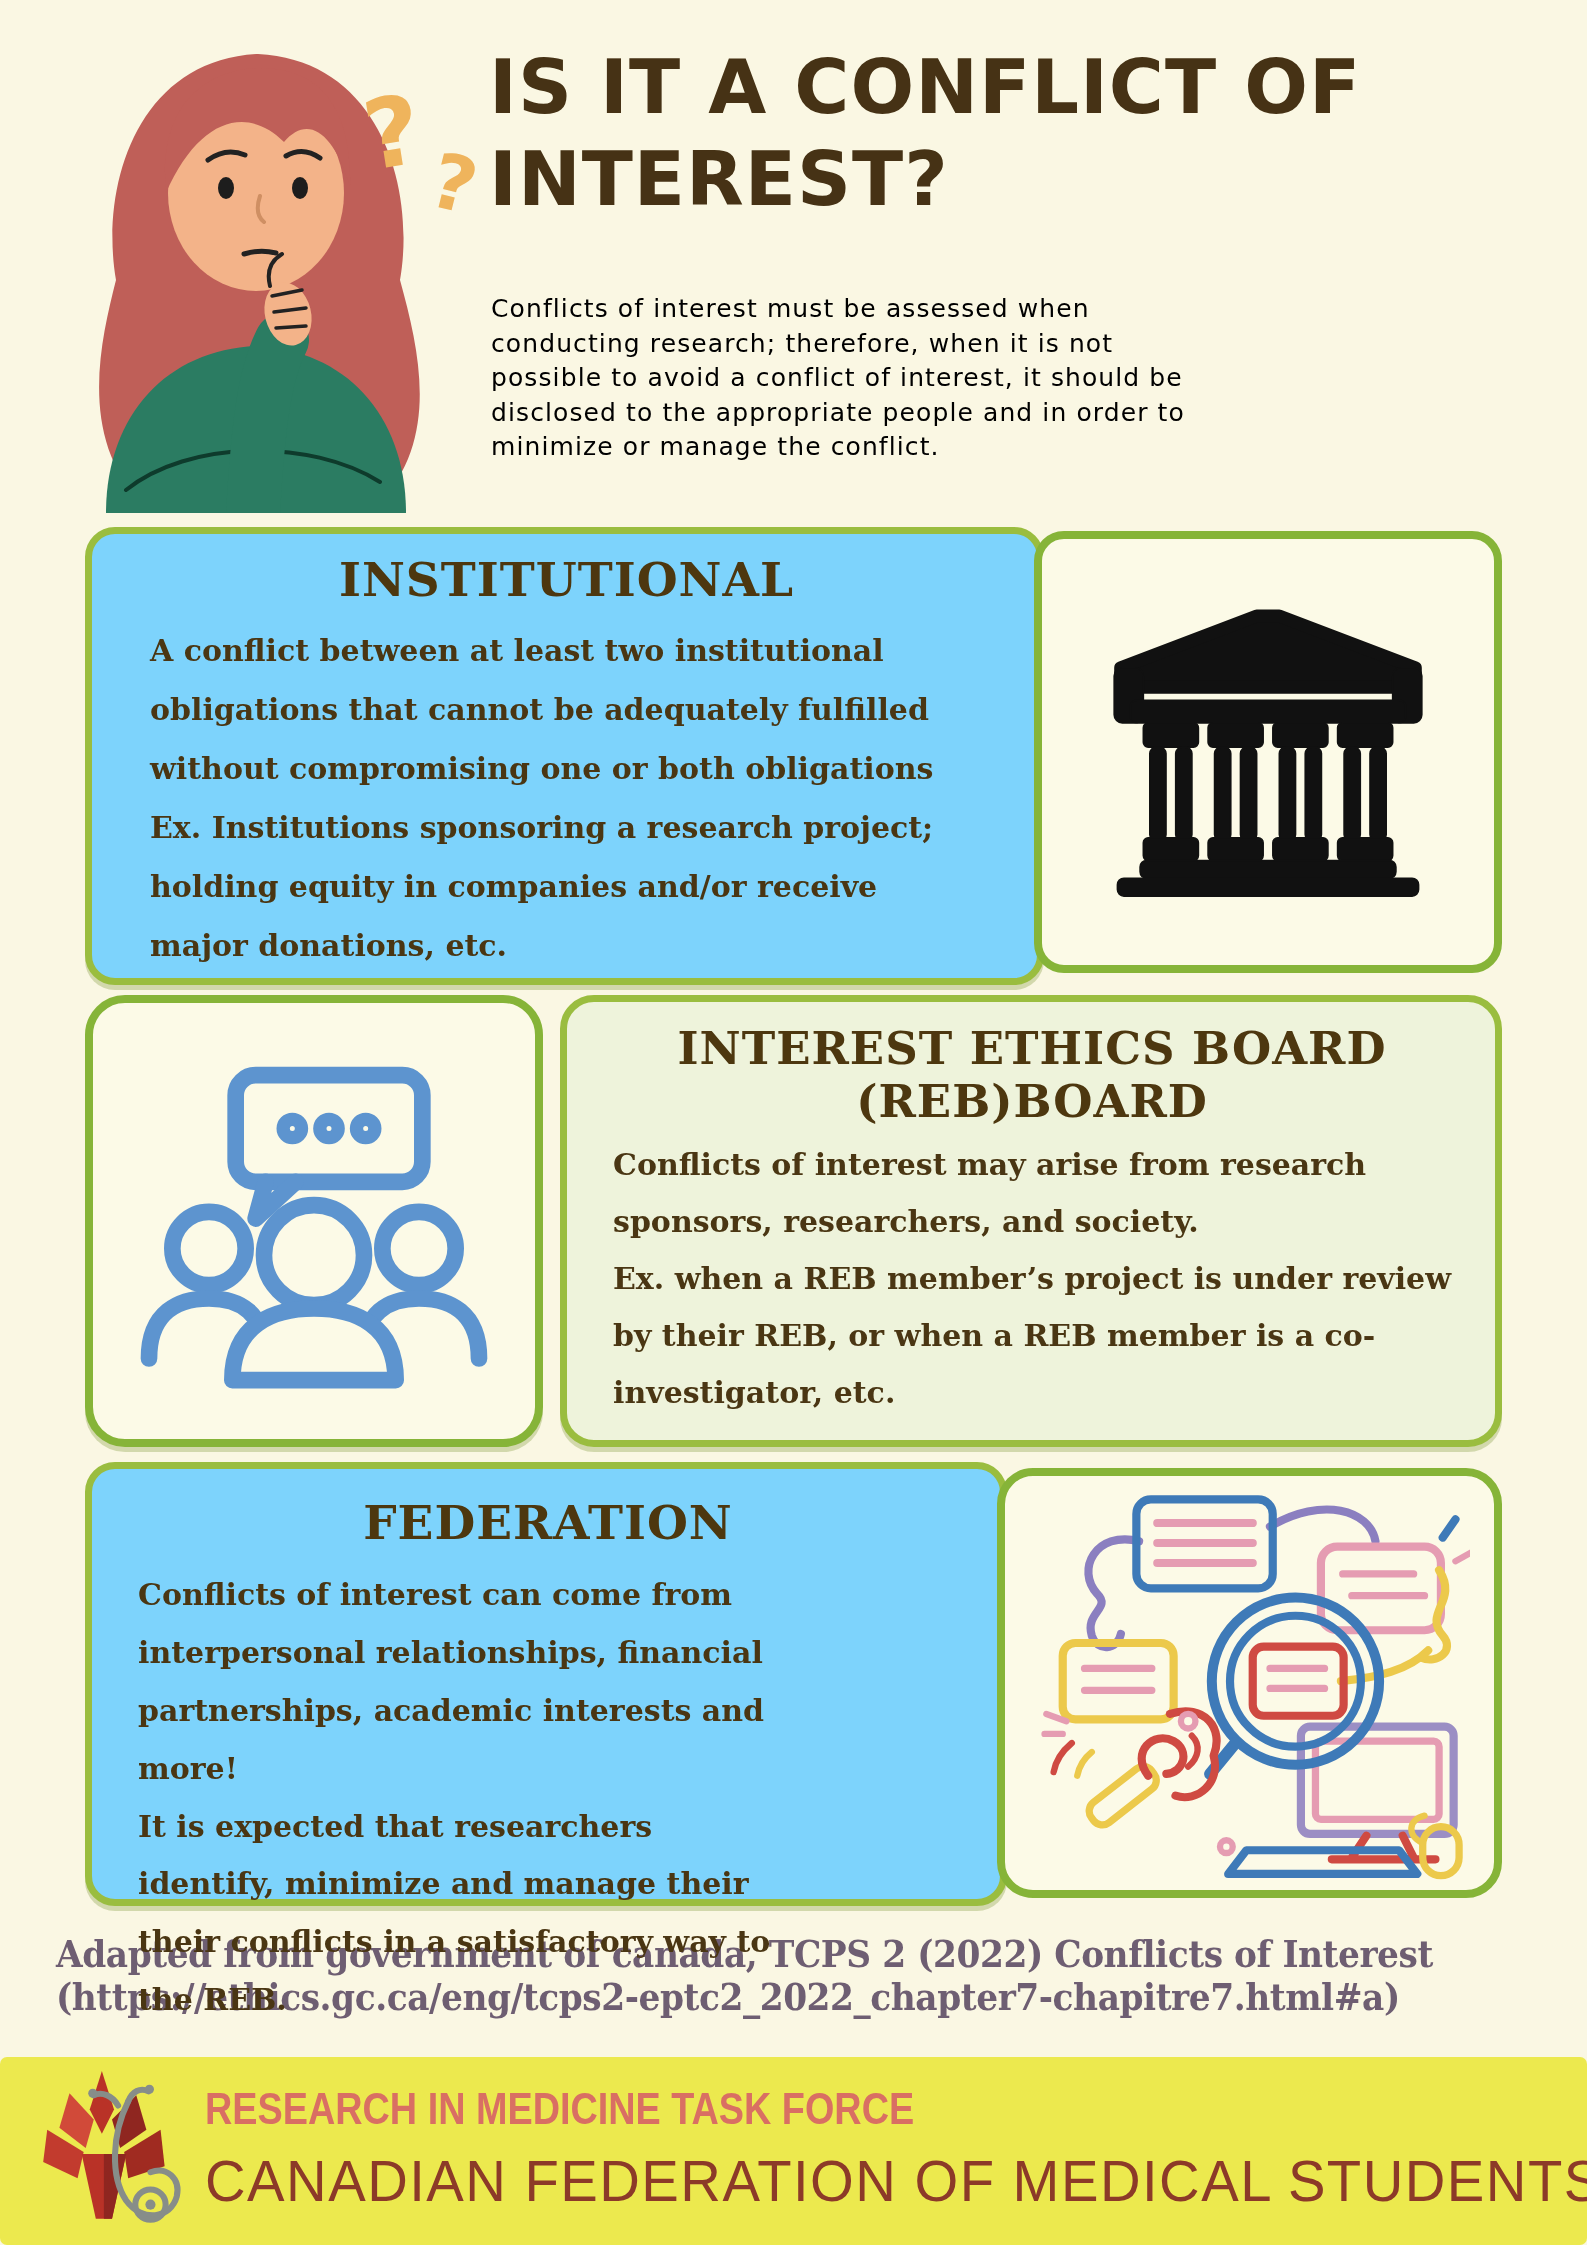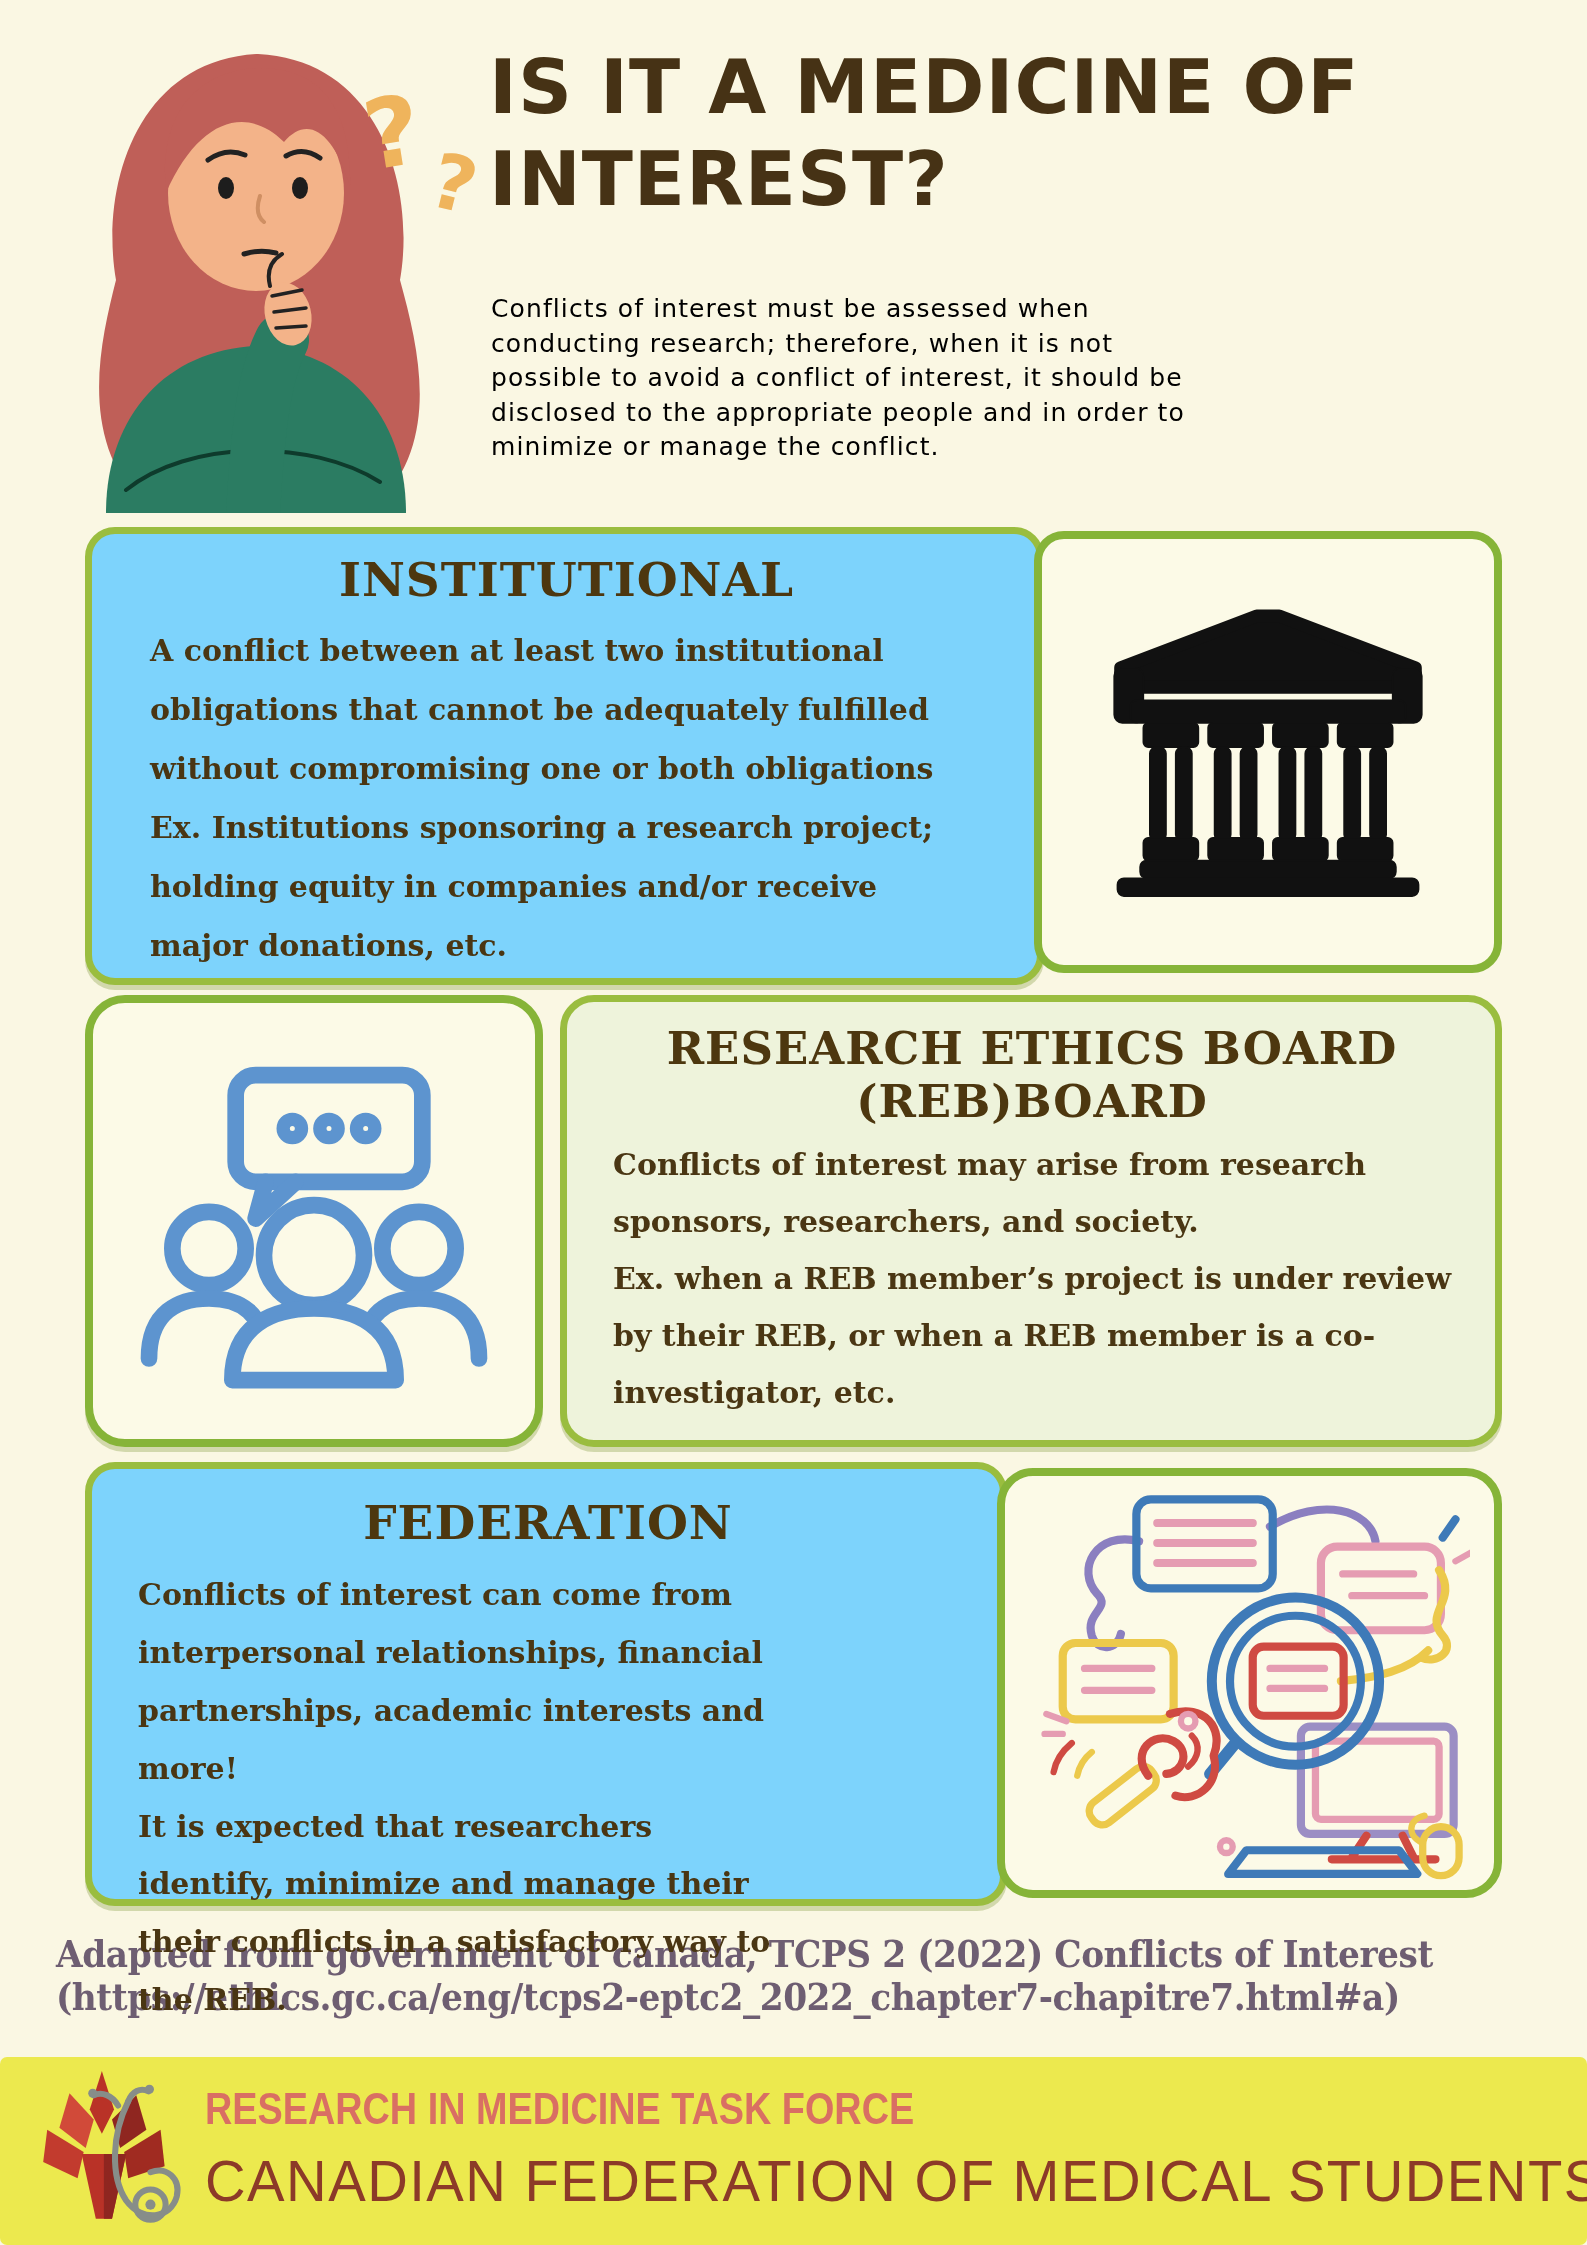--- a/index.html
+++ b/index.html
@@ -102,21 +102,21 @@
       <path d="M224,288 l30,-6 M226,304 l32,-4 M228,320 l30,-2" stroke="#222222" stroke-width="3.5" fill="none" stroke-linecap="round"></path>
       <path d="M222,278 C218,262 224,252 234,246" stroke="#222222" stroke-width="4" fill="none" stroke-linecap="round"></path>
       <g>
         <text x="322" y="162" font-family="DejaVu Sans, sans-serif" font-size="96" font-weight="bold" fill="#efb45c" transform="rotate(-9 322 162)">?</text>
         <text x="378" y="196" font-family="DejaVu Sans, sans-serif" font-size="76" font-weight="bold" fill="#efb45c" transform="rotate(14 378 196)">?</text>
       </g>
     </svg>
   </div>
 
   <div class="page-title">
-    <div>IS IT A MEDICINE OF</div>
+    <div>IS IT A CONFLICT OF</div>
     <div>INTEREST?</div>
   </div>
   <div class="intro">Conflicts of interest must be assessed when conducting research; therefore, when it is not possible to avoid a conflict of interest, it should be disclosed to the appropriate people and in order to minimize or manage the conflict.</div>
 
   <div class="srow row1">
     <div class="greenbox">
       <h2 class="sec-title">INSTITUTIONAL</h2>
       <p class="sec-body">A conflict between at least two  institutional obligations that cannot be adequately fulfilled without compromising one or both obligations
 Ex. Institutions sponsoring a research project; holding equity in companies and/or receive major donations, etc.</p>
     </div>
@@ -171,21 +171,21 @@
           <path d="M6,180 C6,152 24,144 42,144 C60,144 76,152 76,180"></path>
           <circle cx="168" cy="114" r="22"></circle>
           <path d="M134,180 C134,152 150,144 168,144 C186,144 204,152 204,180"></path>
           <circle cx="105" cy="118" r="30" fill="#fcfae7"></circle>
           <path d="M56,193 C56,160 80,150 105,150 C130,150 154,160 154,193 Z" fill="#fcfae7"></path>
         </g>
       </svg>
     </div>
     <div class="palebox">
       <h2 class="sec-title two-line">
-        <span>RESEARCH ETHICS BOARD</span><br>
+        <span>INTEREST ETHICS BOARD</span><br>
         <span>(REB)BOARD</span>
       </h2>
       <p class="sec-body">Conflicts of interest may arise from research sponsors, researchers, and society.
 Ex. when a REB member’s project is under review by their REB, or when a REB member is a co-investigator, etc.</p>
     </div>
   </div>
 
   <div class="srow row3">
     <div class="greenbox">
       <h2 class="sec-title">FEDERATION</h2>

